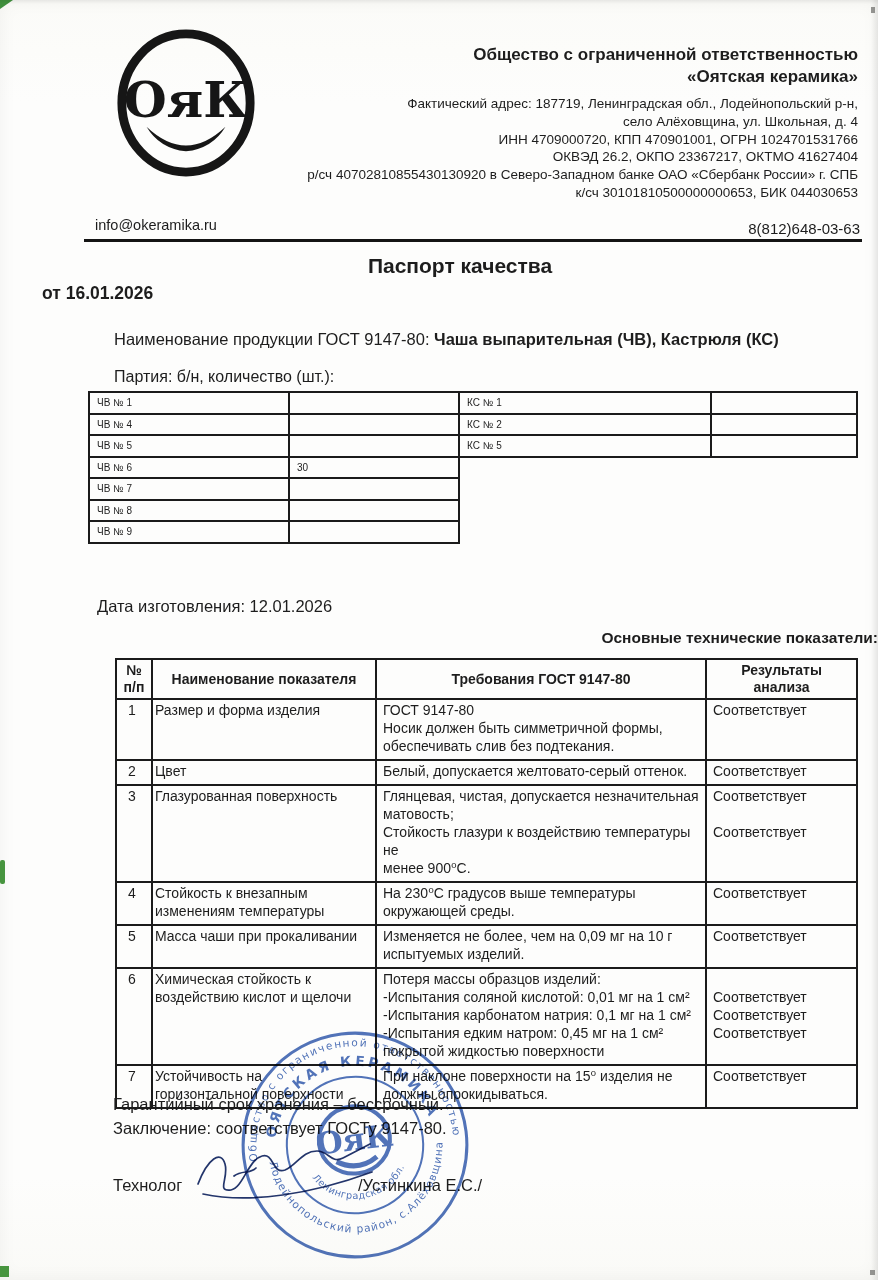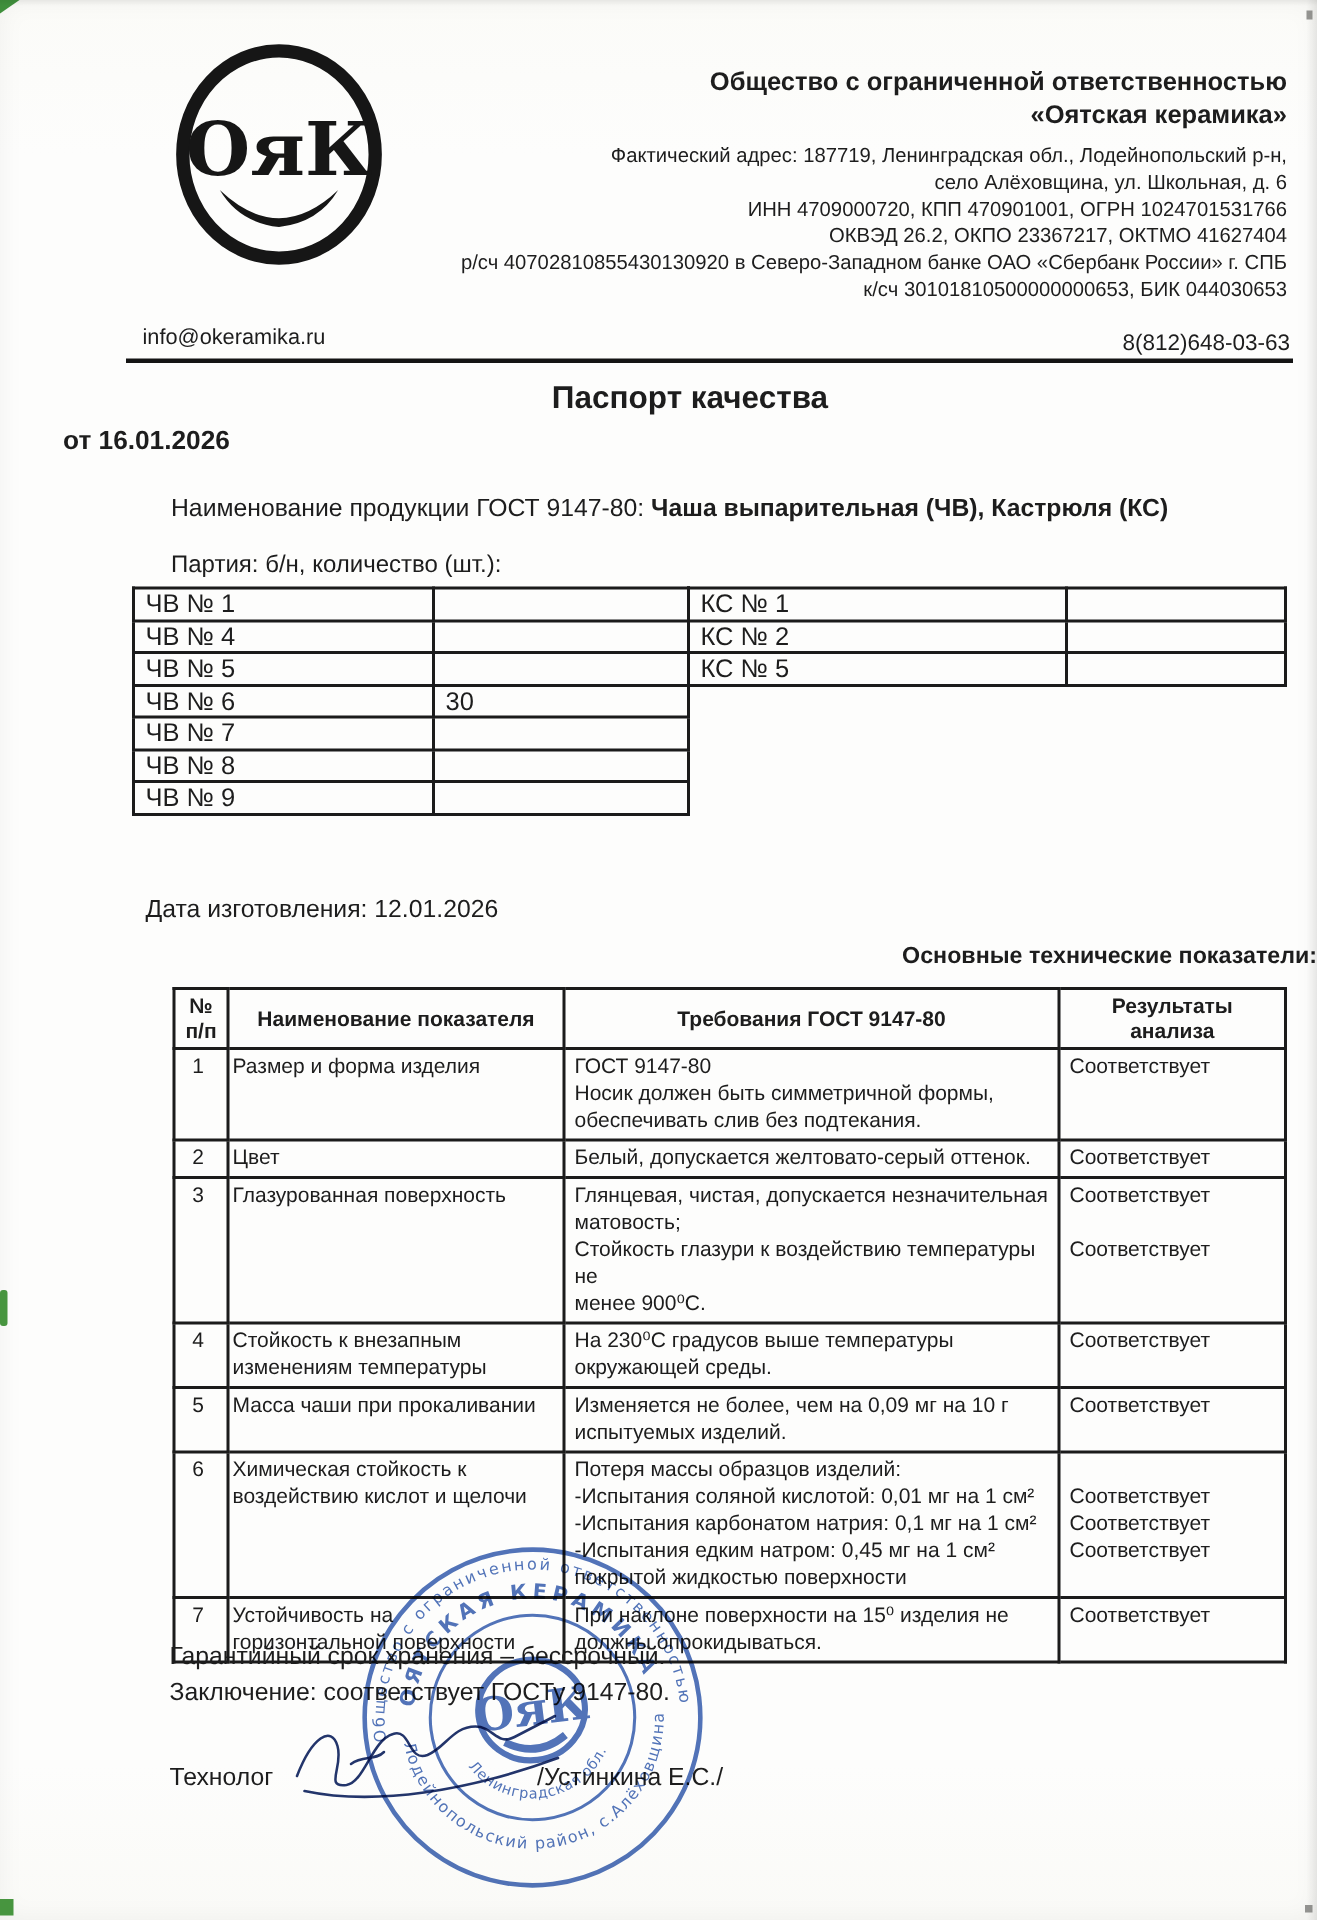--- a/index.html
+++ b/index.html
@@ -27,21 +27,21 @@
   .rule{left:84px;right:16px;top:239px;height:2.5px;background:#141414}
 
   .doc-title{left:42px;right:0;top:254px;text-align:center;font-size:21px;font-weight:bold}
   .doc-date{left:42px;right:0;top:283px;text-align:left;font-size:17.5px;font-weight:bold}
 
   .product{left:114px;top:330px;font-size:16.5px}
   .product b{font-weight:bold}
   .batch-label{left:114px;top:368px;font-size:16px}
 
   table{border-collapse:collapse;table-layout:fixed;position:absolute}
-  .batch td{border:2px solid #1b1b1b;height:19.5px;font-size:17px;line-height:19px;
+  .batch td{border:2px solid #1b1b1b;height:19.5px;font-size:10px;line-height:19px;
     padding:0 12px 0 7px;overflow:hidden;white-space:nowrap}
   .batch-left{left:88px;top:391px;width:370px}
   .batch-right{left:458px;top:391px;width:398px}
 
   .mfg-date{left:97px;top:597px;font-size:16.5px}
   .specs-title{left:42px;right:0;top:629px;text-align:right;font-size:15.5px;font-weight:bold}
 
   .specs{left:115px;top:658px;width:741px}
   .specs th{border:2px solid #1b1b1b;font-size:14px;font-weight:bold;line-height:17px;
     text-align:center;vertical-align:middle;padding:2px;white-space:pre-line}
@@ -79,21 +79,21 @@
       <text x="75" y="90" text-anchor="middle" font-family="'DejaVu Serif','Liberation Serif',serif" font-size="50" font-weight="bold" fill="#161616">ОяК</text>
       <path d="M 35,100 Q 75,138 115,100 Q 102,122 75,125 Q 48,122 35,100 Z" fill="#161616"></path>
     </svg>
   </div>
 
   <div class="abs hdr">
     <div class="org-type">Общество с ограниченной ответственностью</div>
     <div class="org-name">«Оятская керамика»</div>
     <div class="hdr-details">
       <div class="hdr-line">Фактический адрес: 187719, Ленинградская обл., Лодейнопольский р-н,</div>
-      <div class="hdr-line">село Алёховщина, ул. Школьная, д. 6</div>
+      <div class="hdr-line">село Алёховщина, ул. Школьная, д. 4</div>
       <div class="hdr-line">ИНН 4709000720, КПП 470901001, ОГРН 1024701531766</div>
       <div class="hdr-line">ОКВЭД 26.2, ОКПО 23367217, ОКТМО 41627404</div>
       <div class="hdr-line">р/сч 40702810855430130920 в Северо-Западном банке ОАО «Сбербанк России» г. СПБ</div>
       <div class="hdr-line">к/сч 30101810500000000653, БИК 044030653</div>
     </div>
   </div>
 
   <div class="abs email">info@okeramika.ru</div>
   <div class="abs phone">8(812)648-03-63</div>
   <div class="abs rule"></div>

